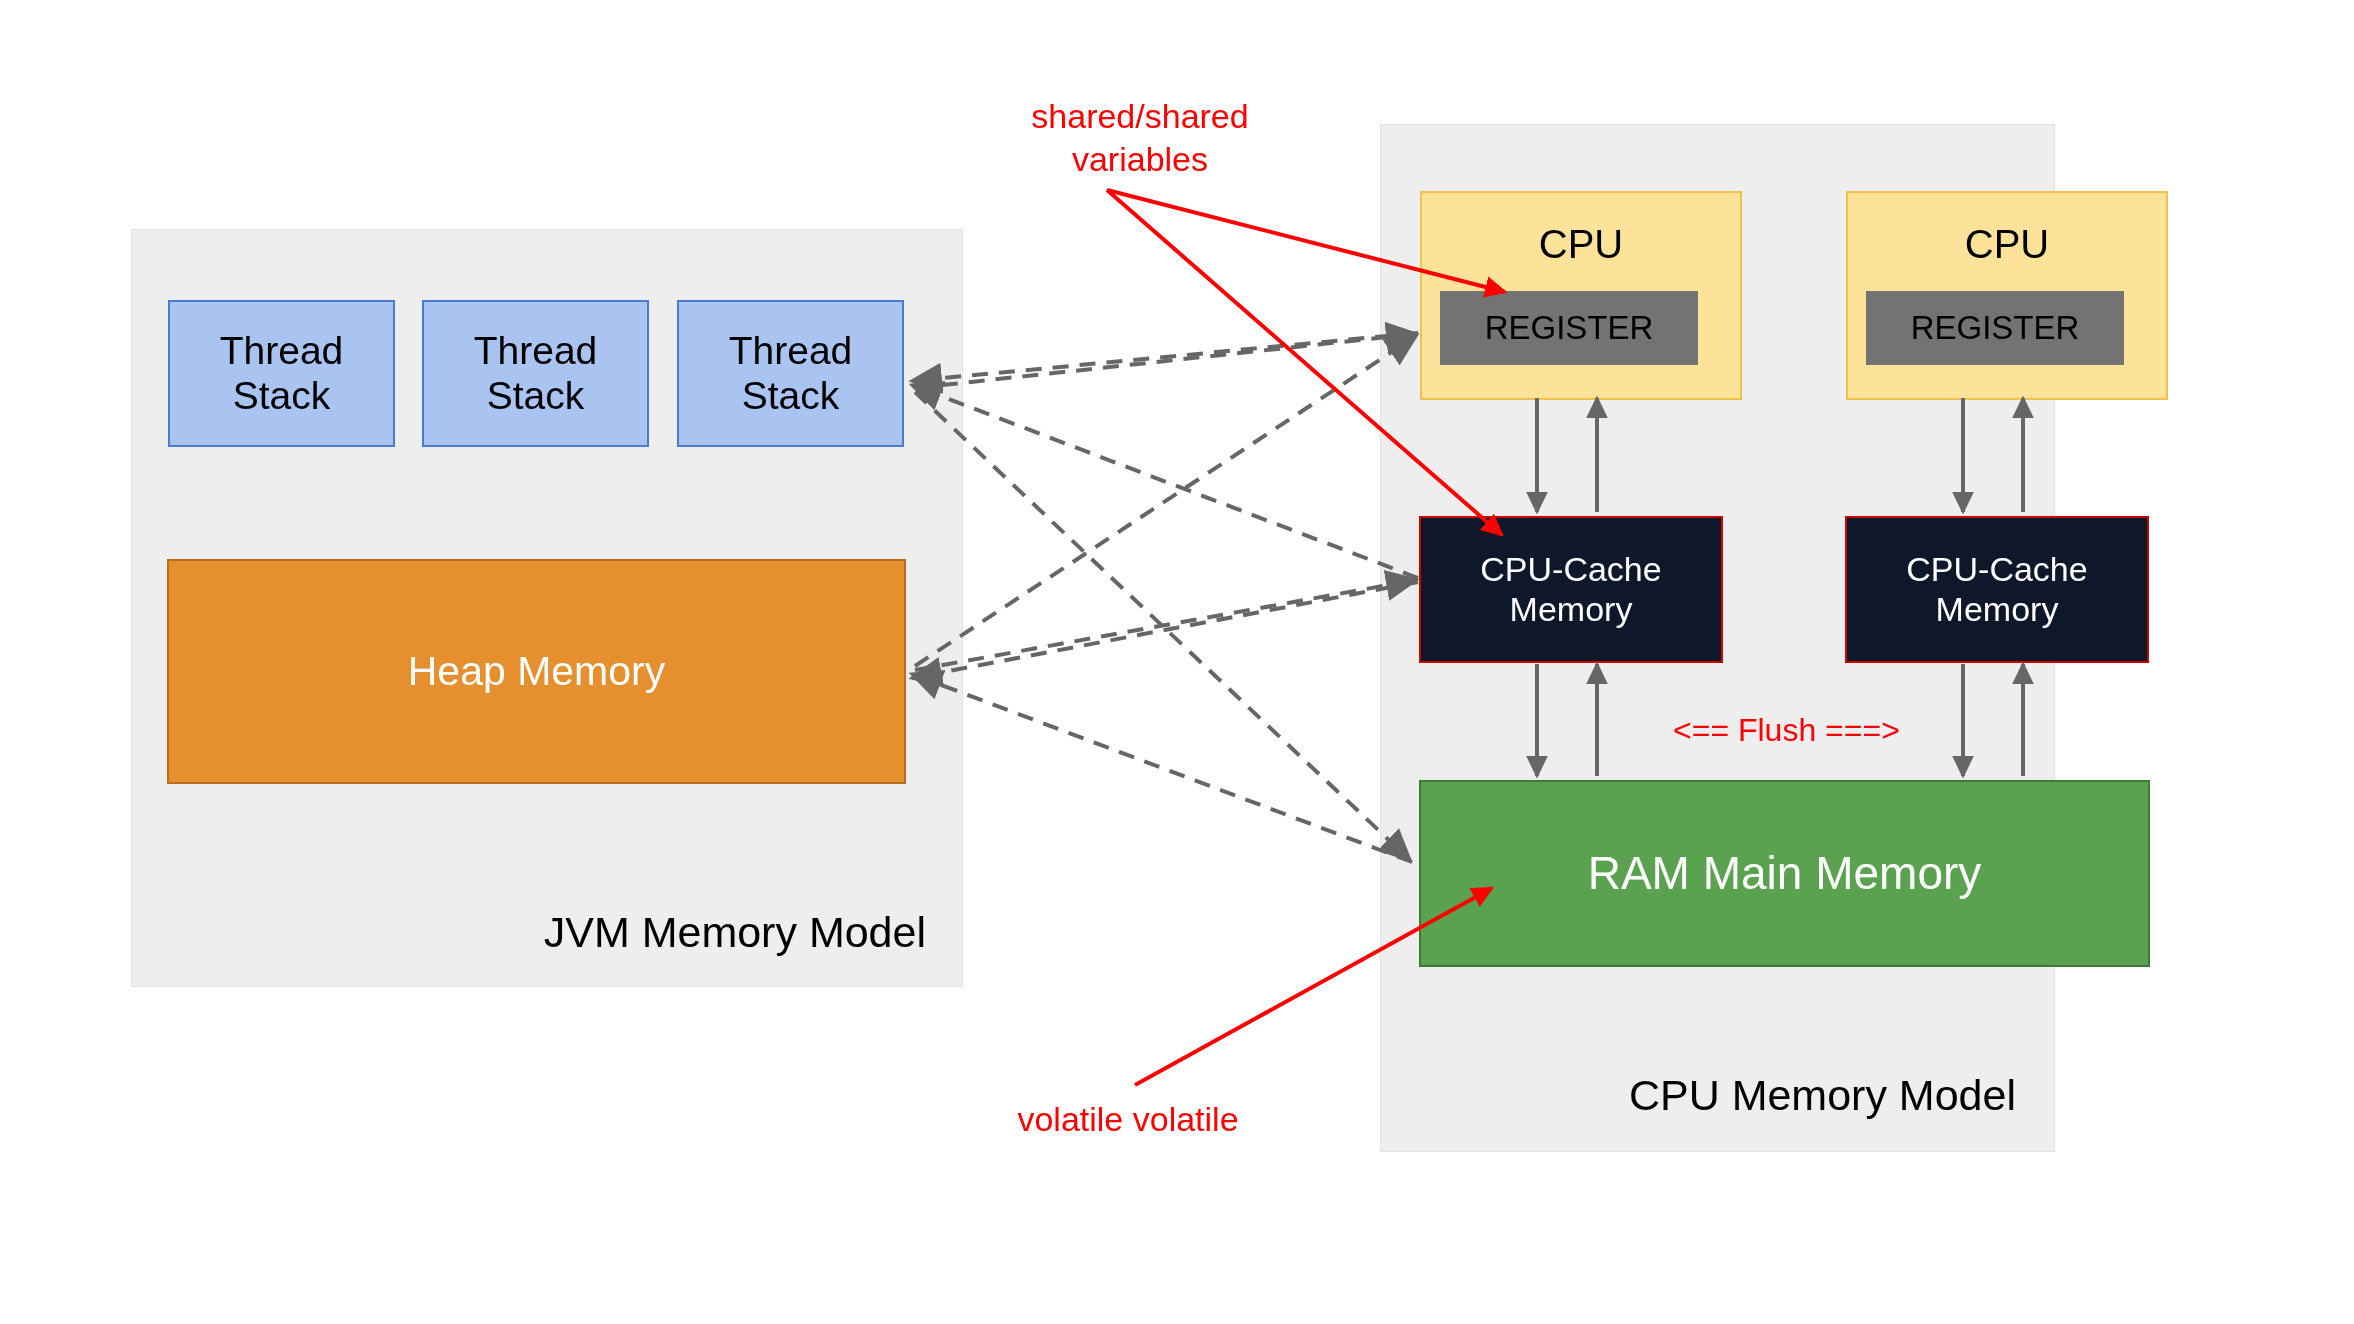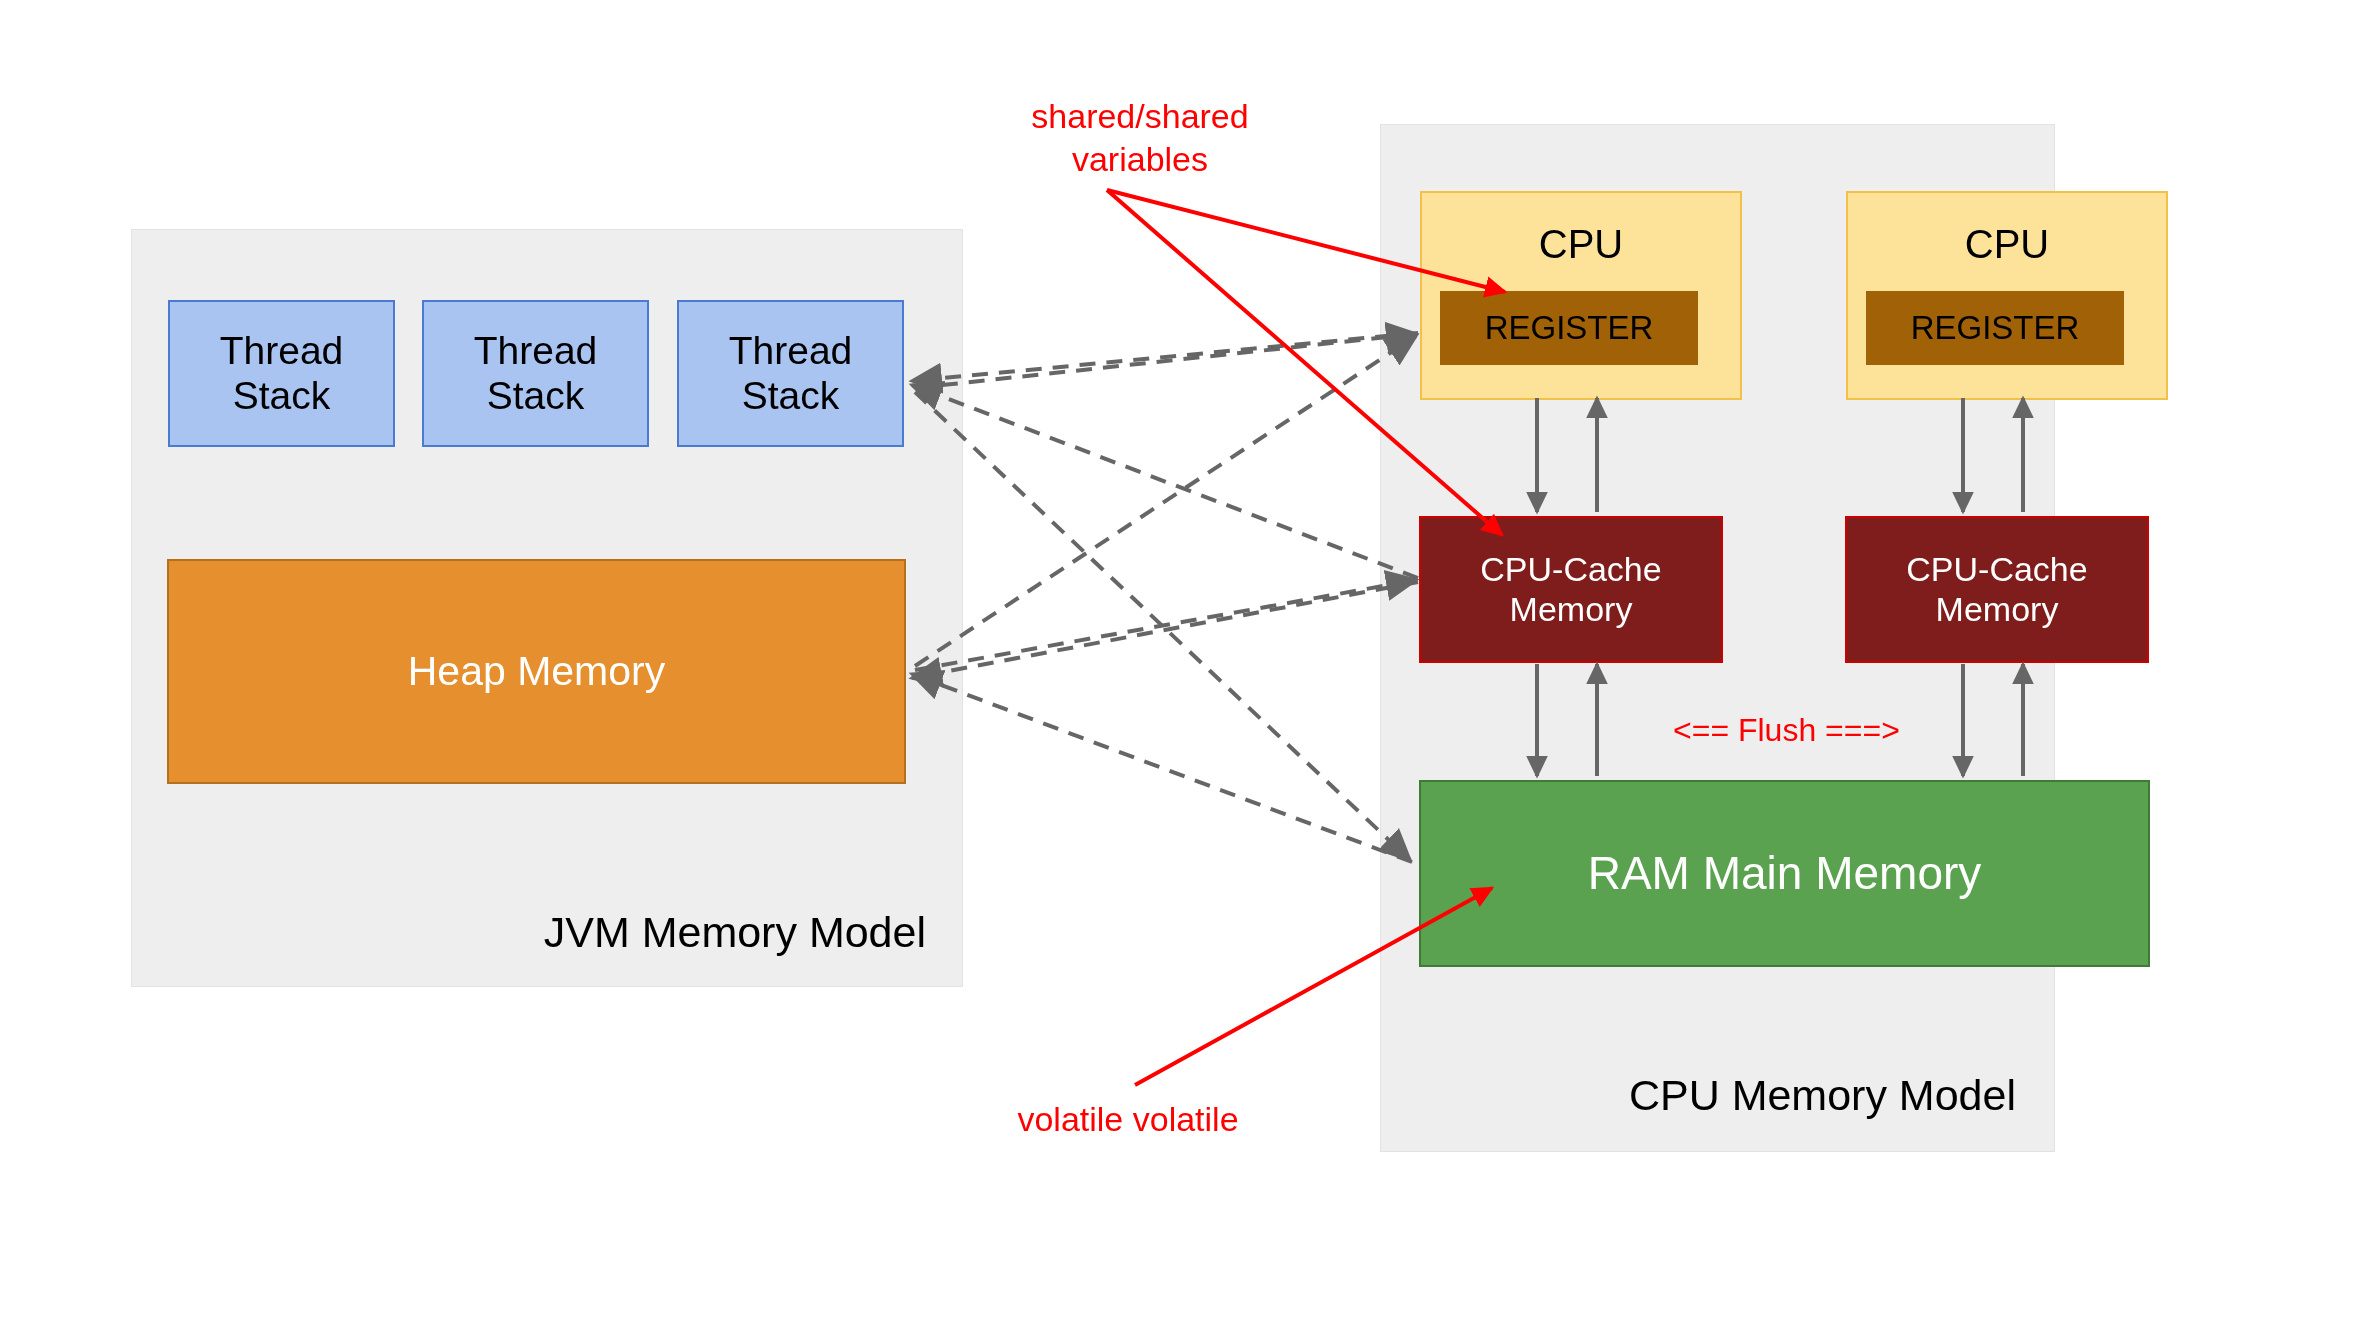--- a/index.html
+++ b/index.html
@@ -78,32 +78,32 @@
     top: 191px;
     color: #000000;
     font-size: 40px;
     align-items: flex-start;
     padding-top: 28px;
   }
   #cpu-box-1 { left: 1420px; }
   #cpu-box-2 { left: 1846px; }
 
   .register-box {
-    background: #a16207;
+    background: #737373;
     width: 258px;
     height: 74px;
     top: 291px;
     color: #000000;
     font-size: 33px;
   }
   #register-box-1 { left: 1440px; }
   #register-box-2 { left: 1866px; }
 
   .cache-box {
-    background: #7f1d1d;
+    background: #0f172a;
     border: 2px solid #cc0000;
     width: 304px;
     height: 147px;
     top: 516px;
     color: #ffffff;
     font-size: 34px;
     flex-direction: column;
   }
   #cache-box-1 { left: 1419px; }
   #cache-box-2 { left: 1845px; }

